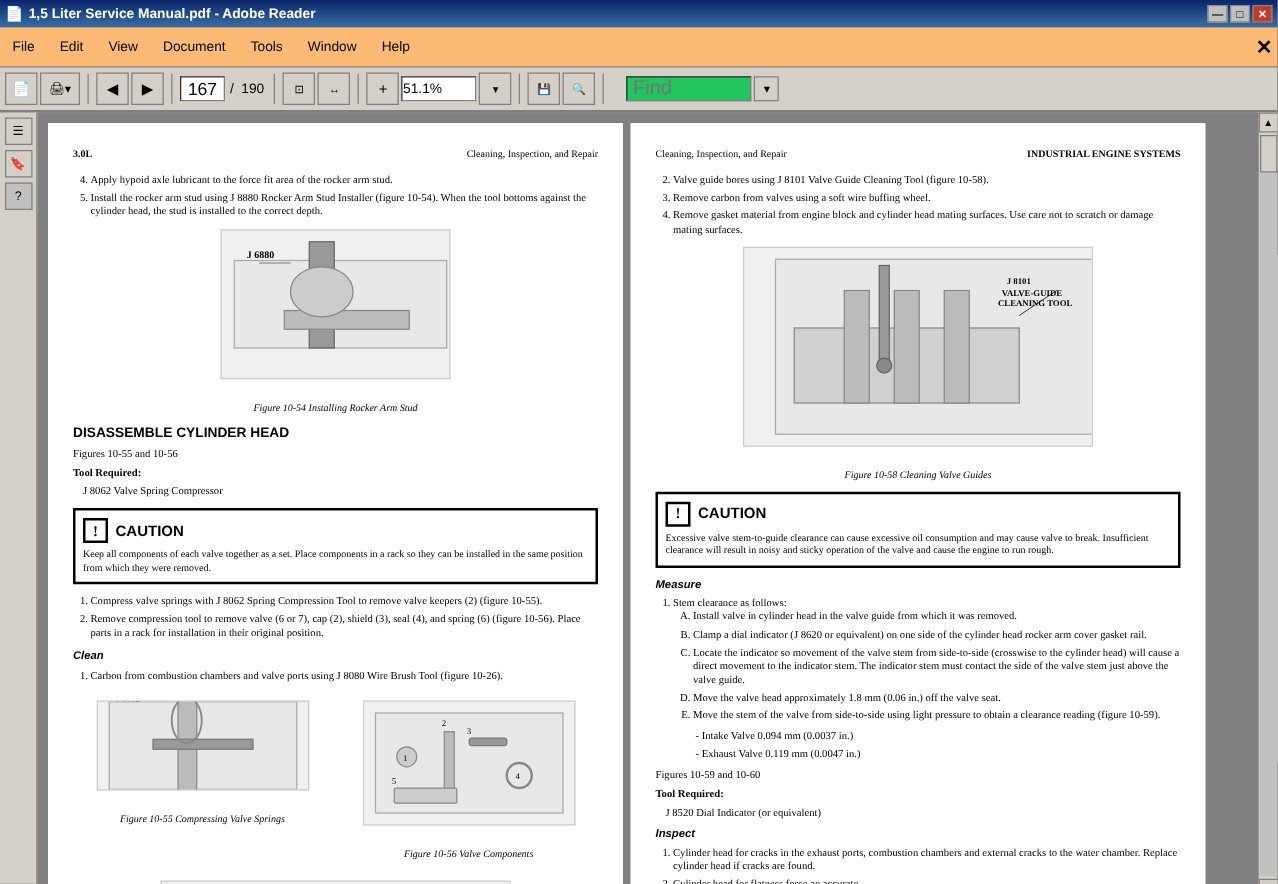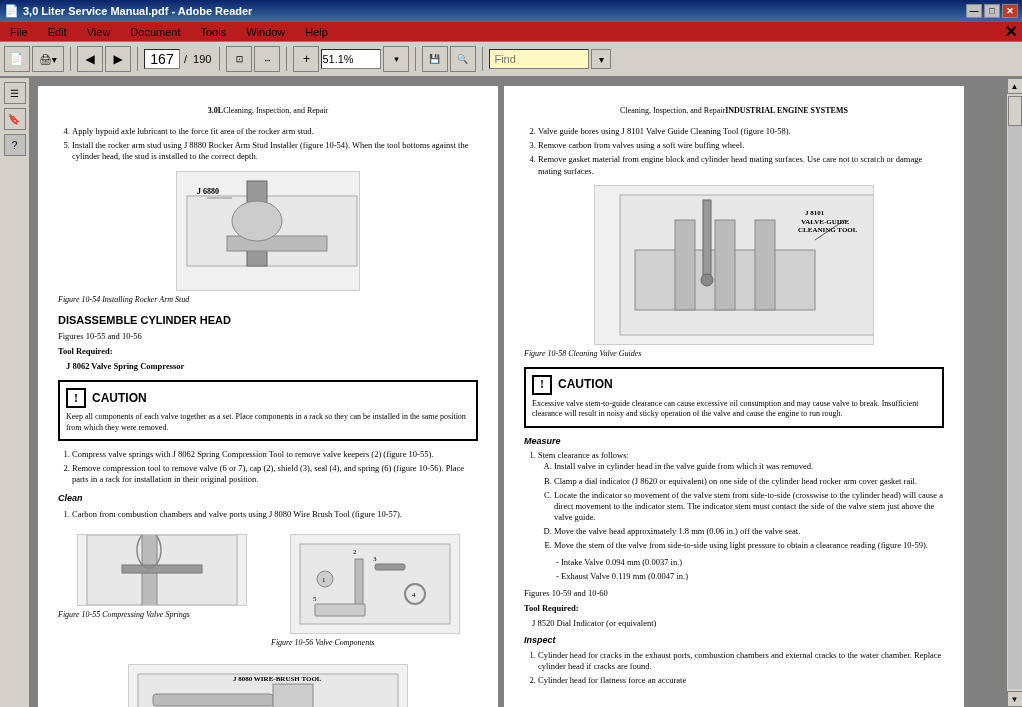--- a/index.html
+++ b/index.html
@@ -21,22 +21,22 @@
     #titlebar-right { display: flex; gap: 2px; }
     .title-btn {
       width: 16px; height: 14px; background: #c0c0c0; border: 1px solid #888;
       font-size: 9px; display: flex; align-items: center; justify-content: center;
       cursor: pointer; color: black;
     }
     .title-btn.close { background: #c0392b; color: white; }
 
     
     #menubar {
-      background: #b91c1c;
-      height: 20px;
+      background: #fdba74;
+      height: 32px;
       display: flex;
       align-items: center;
       padding: 0 4px;
       border-bottom: 1px solid #808080;
       gap: 8px;
     }
     .menu-item { font-size: 11px; padding: 2px 6px; cursor: pointer; }
     #close-x { margin-left: auto; font-size: 16px; cursor: pointer; font-weight: bold; }
 
     
@@ -58,21 +58,21 @@
     .tb-group { display: flex; align-items: center; gap: 2px; }
     .page-input {
       width: 36px; height: 20px; text-align: center; border: 1px inset #808080;
       background: white; font-size: 14px;
     }
     .page-total { font-size: 11px; padding: 0 2px; }
     .zoom-select {
       width: 60px; height: 20px; border: 1px inset #808080; font-size: 11px; background: white;
     }
     .find-input {
-      width: 100px; height: 20px; border: 1px inset #808080; font-size: 11px; background: #fef9c3; padding: 0 4px;
+      width: 100px; height: 20px; border: 1px inset #808080; font-size: 16px; background: #22c55e; padding: 0 4px; margin-left: 12px;
     }
     .find-btn {
       width: 20px; height: 20px; background: #d4d0c8; border: 1px solid #808080;
       display: flex; align-items: center; justify-content: center; cursor: pointer; font-size: 10px;
     }
 
     
     #main-area {
       display: flex;
       height: calc(707px - 22px - 20px - 36px);
@@ -136,21 +136,21 @@
       width: 460px;
       min-height: 580px;
       padding: 20px;
       font-size: 8.5px;
       line-height: 1.3;
       font-family: Times New Roman, serif;
       position: relative;
     }
     .page-header {
       display: flex;
-      justify-content: center;
+      justify-content: space-between;
       margin-bottom: 10px;
       font-size: 8px;
     }
     .page-header-left { font-weight: bold; }
     h3 { font-size: 9px; margin: 6px 0 3px 0; font-style: italic; font-family: Arial, sans-serif; }
     .bold { font-weight: bold; }
     .section-title { font-size: 11px; font-weight: bold; font-family: Arial, sans-serif; margin: 8px 0 4px 0; }
     p { margin-bottom: 4px; }
     ol { margin-left: 14px; margin-bottom: 6px; }
     ol li { margin-bottom: 3px; }
@@ -193,35 +193,35 @@
       margin: 0 auto;
       display: flex;
       align-items: center;
       justify-content: center;
       position: relative;
       overflow: hidden;
     }
     .figure-caption {
       font-style: italic;
       font-size: 8px;
-      margin-top: 4px;
-      text-align: left;
+      margin-top: 18px;
+      text-align: center;
     }
 
     
     .alpha-list { list-style: upper-alpha; margin-left: 16px; }
     .alpha-list li { margin-bottom: 3px; }
   </style>
 </head>
 <body>
 
 <div id="titlebar">
   <div id="titlebar-left">
     <span style="font-size:12px;">📄</span>
-    <span>3,0 Liter Service Manual.pdf - Adobe Reader</span>
+    <span>1,5 Liter Service Manual.pdf - Adobe Reader</span>
   </div>
   <div id="titlebar-right">
     <div class="title-btn">—</div>
     <div class="title-btn">□</div>
     <div class="title-btn close">✕</div>
   </div>
 </div>
 
 <div id="menubar">
   <span class="menu-item">File</span>
@@ -311,21 +311,21 @@
             </svg>
           </div>
           <div class="figure-caption">Figure 10-54 Installing Rocker Arm Stud</div>
         </div>
 
         <div class="section-title">DISASSEMBLE CYLINDER HEAD</div>
         <p>Figures 10-55 and 10-56</p>
         <p>
           <span class="bold">Tool Required:</span>
         </p>
-        <p style="margin-left:8px;font-weight:bold;">J 8062 Valve Spring Compressor</p>
+        <p style="margin-left:8px;">J 8062 Valve Spring Compressor</p>
 
         <div class="caution-box">
           <div class="caution-header">
             <div class="caution-icon">!</div>
             <span class="caution-title">CAUTION</span>
           </div>
           <div class="caution-text">Keep all components of each valve together as a set. Place components in a rack so they can be installed in the same position from which they were removed.</div>
         </div>
 
         <ol>
@@ -333,21 +333,21 @@
             <span>Compress valve springs with J 8062 Spring Compression Tool to remove valve keepers (2) (figure 10-55).</span>
           </li>
           <li>
             <span>Remove compression tool to remove valve (6 or 7), cap (2), shield (3), seal (4), and spring (6) (figure 10-56). Place parts in a rack for installation in their original position.</span>
           </li>
         </ol>
 
         <div class="section-title" style="font-size:9px; font-style:italic;">Clean</div>
         <ol>
           <li>
-            <span>Carbon from combustion chambers and valve ports using J 8080 Wire Brush Tool (figure 10-57).</span>
+            <span>Carbon from combustion chambers and valve ports using J 8080 Wire Brush Tool (figure 10-26).</span>
           </li>
         </ol>
 
         <div style="display:flex; gap:6px;">
           <div class="figure-container" style="flex:1;">
             <div class="figure-img" style="width:170px; height:72px;">
               <svg width="160" height="90">
                 <rect x="5" y="10" width="150" height="70" fill="#e8e8e8" stroke="#aaa"></rect>
                 <rect x="60" y="5" width="15" height="80" fill="#bbb" stroke="#888"></rect>
                 <rect x="40" y="40" width="80" height="8" fill="#999" stroke="#777"></rect>

